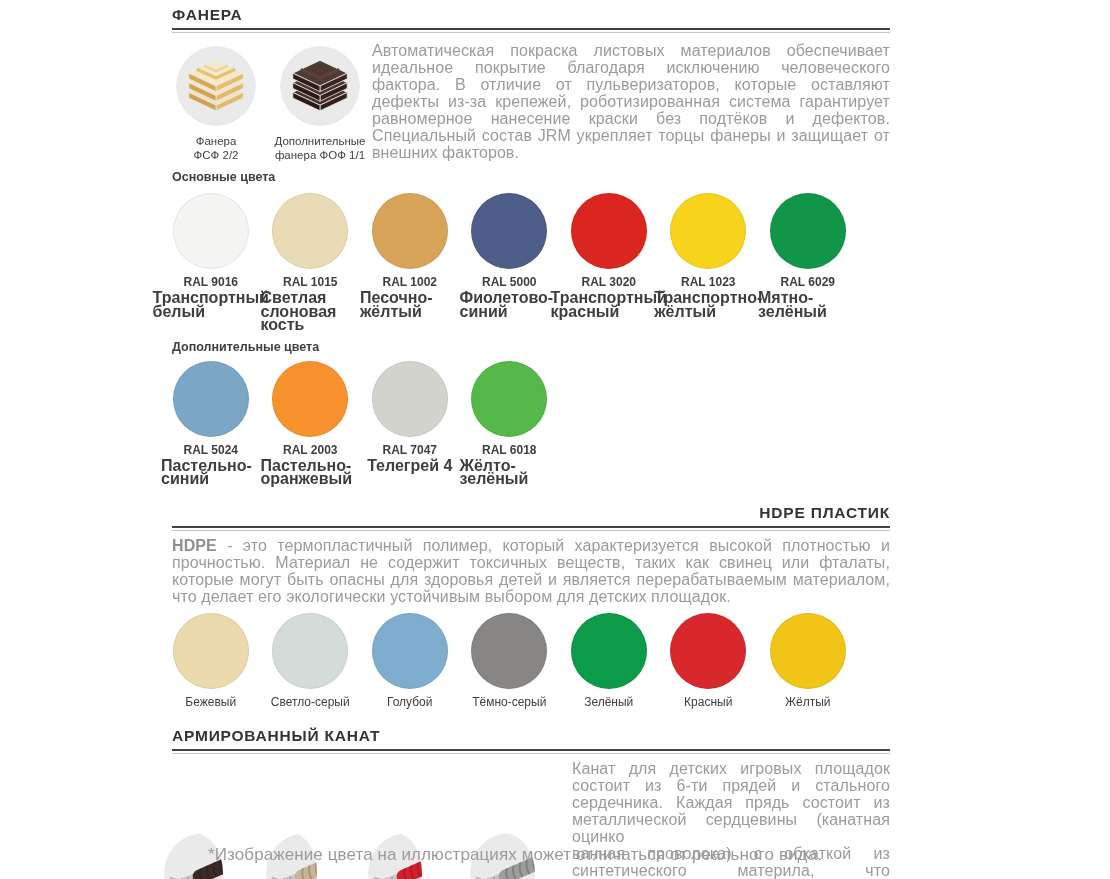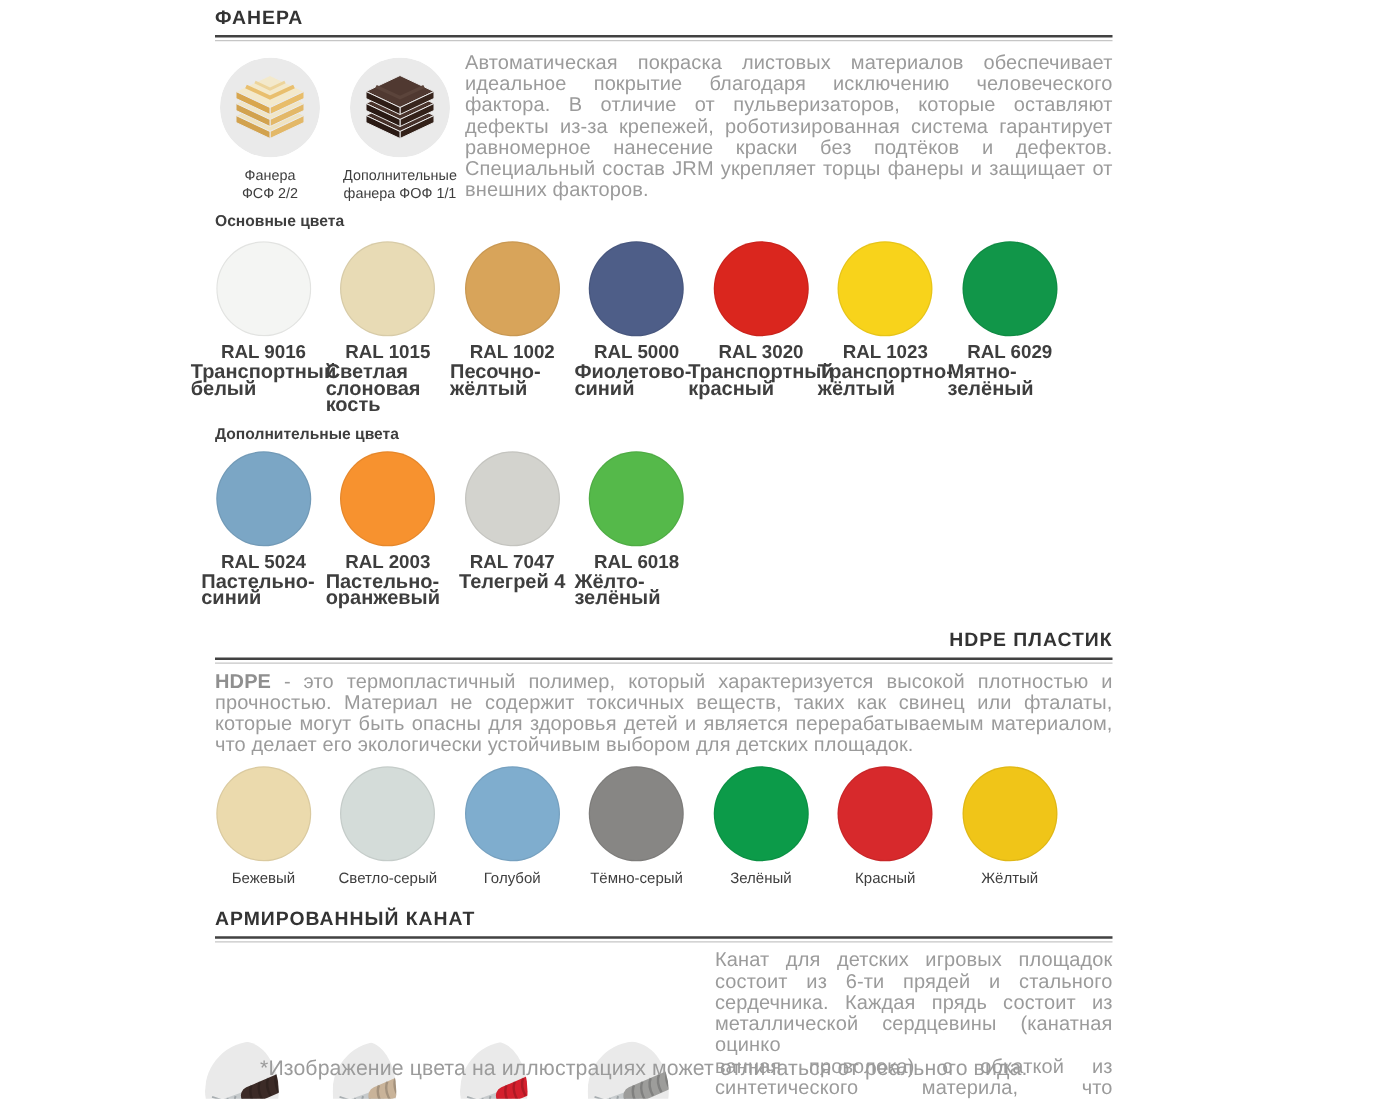--- a/index.html
+++ b/index.html
@@ -44,21 +44,21 @@
   
   .subheading { font-size:12.5px; font-weight:bold; color:#3e3e3e; margin:8px 0 0 0; }
 
   
   .swatch-row { display:flex; margin:9px 0 0 -11px; }
   .swatch-col { width:99.5px; flex:0 0 auto; display:flex; flex-direction:column; align-items:center; }
   .swatch-circle {
     width:76px; height:76px; border-radius:50%;
     box-shadow: inset 0 0 0 1px rgba(0,0,0,0.07);
   }
-  .ral-code { margin-top:6px; font-size:15px; font-weight:bold; line-height:14px; color:#3e3e3e; }
+  .ral-code { margin-top:6px; font-size:12px; font-weight:bold; line-height:14px; color:#3e3e3e; }
   .ral-name { margin-top:2px; font-size:16px; line-height:13.5px; text-align:left; color:#3e3e3e;font-weight:bold; }
   .hdpe-name { margin-top:6px; font-size:12px; line-height:14px; text-align:center; color:#3e3e3e; }
 
   .mt-row2 { margin-top:7px; }
   .mt-hdpe-title { margin-top:18px;text-align:right; }
   .mt-hdpe-para { margin-top:6px; }
   .mt-hdpe-row { margin-top:8px; }
   .mt-rope-title { margin-top:18px; }
 
   

